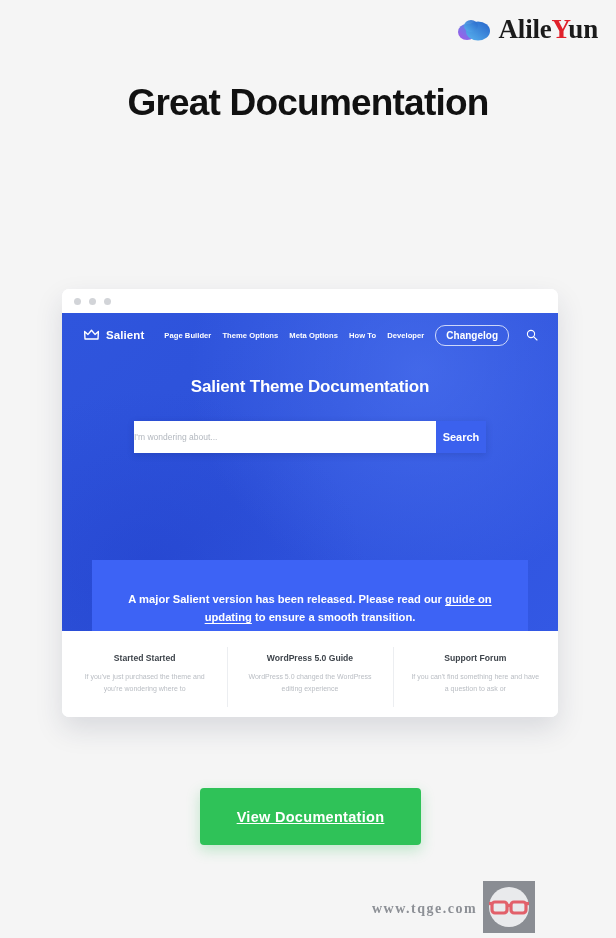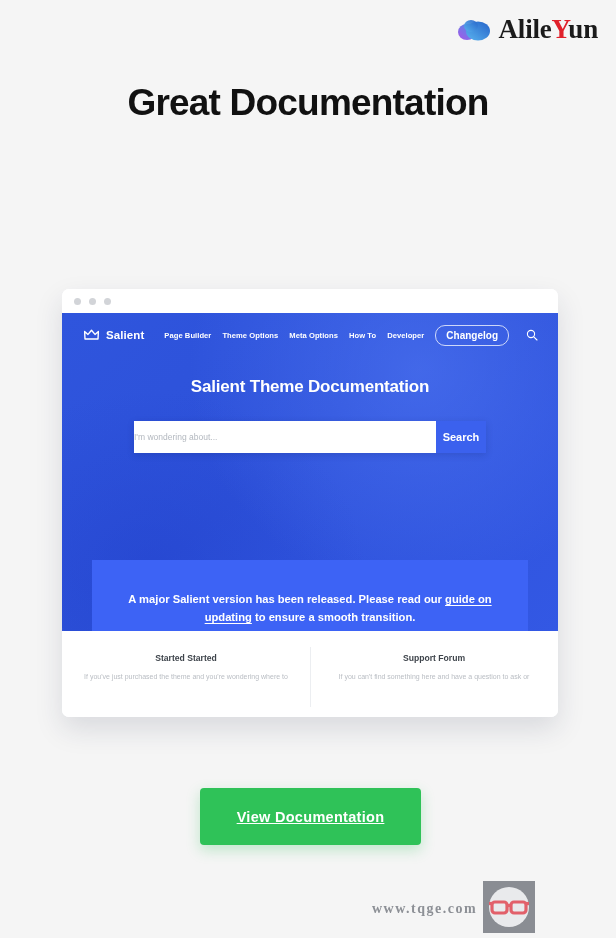--- a/index.html
+++ b/index.html
@@ -368,20 +368,24 @@
         <div class="banner-text"><span>A major Salient version has been released. Please read our </span><a class="banner-link" href="#">guide on updating</a><span> to ensure a smooth transition.</span></div>
       </div>
     </div>
 
     <div class="cards">
       <div class="card">
         <div class="card-title">Started Started</div>
         <div class="card-desc">If you've just purchased the theme and you're wondering where to</div>
       </div>
       <div class="card">
+        <div class="card-title">WordPress 5.0 Guide</div>
+        <div class="card-desc">WordPress 5.0 changed the WordPress editing experience</div>
+      </div>
+      <div class="card">
         <div class="card-title">Support Forum</div>
         <div class="card-desc">If you can't find something here and have a question to ask or</div>
       </div>
     </div>
   </div>
 
   <button class="cta">View Documentation</button>
 
   <div class="watermark">
     <div class="wm-left">

